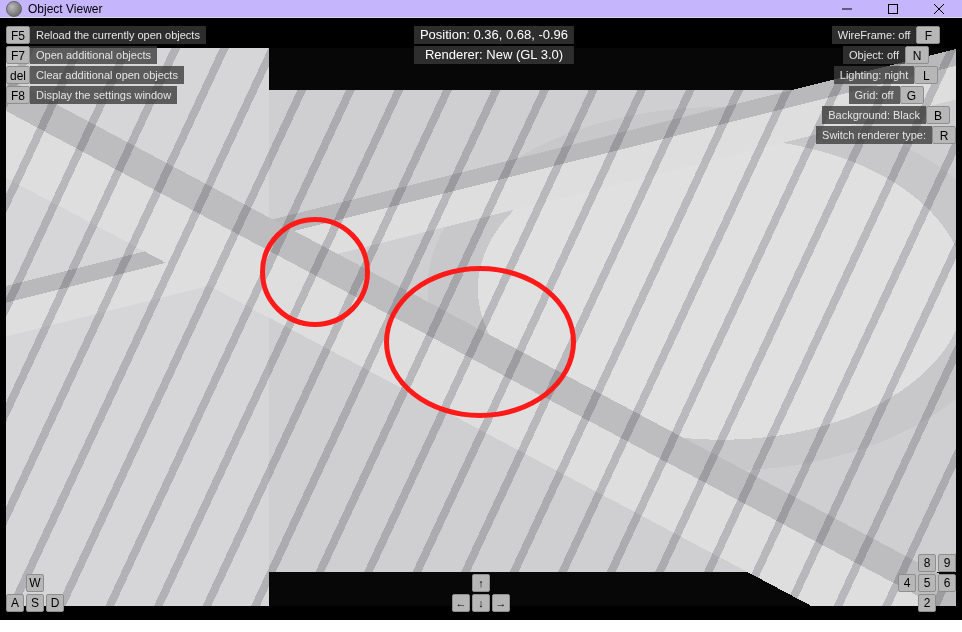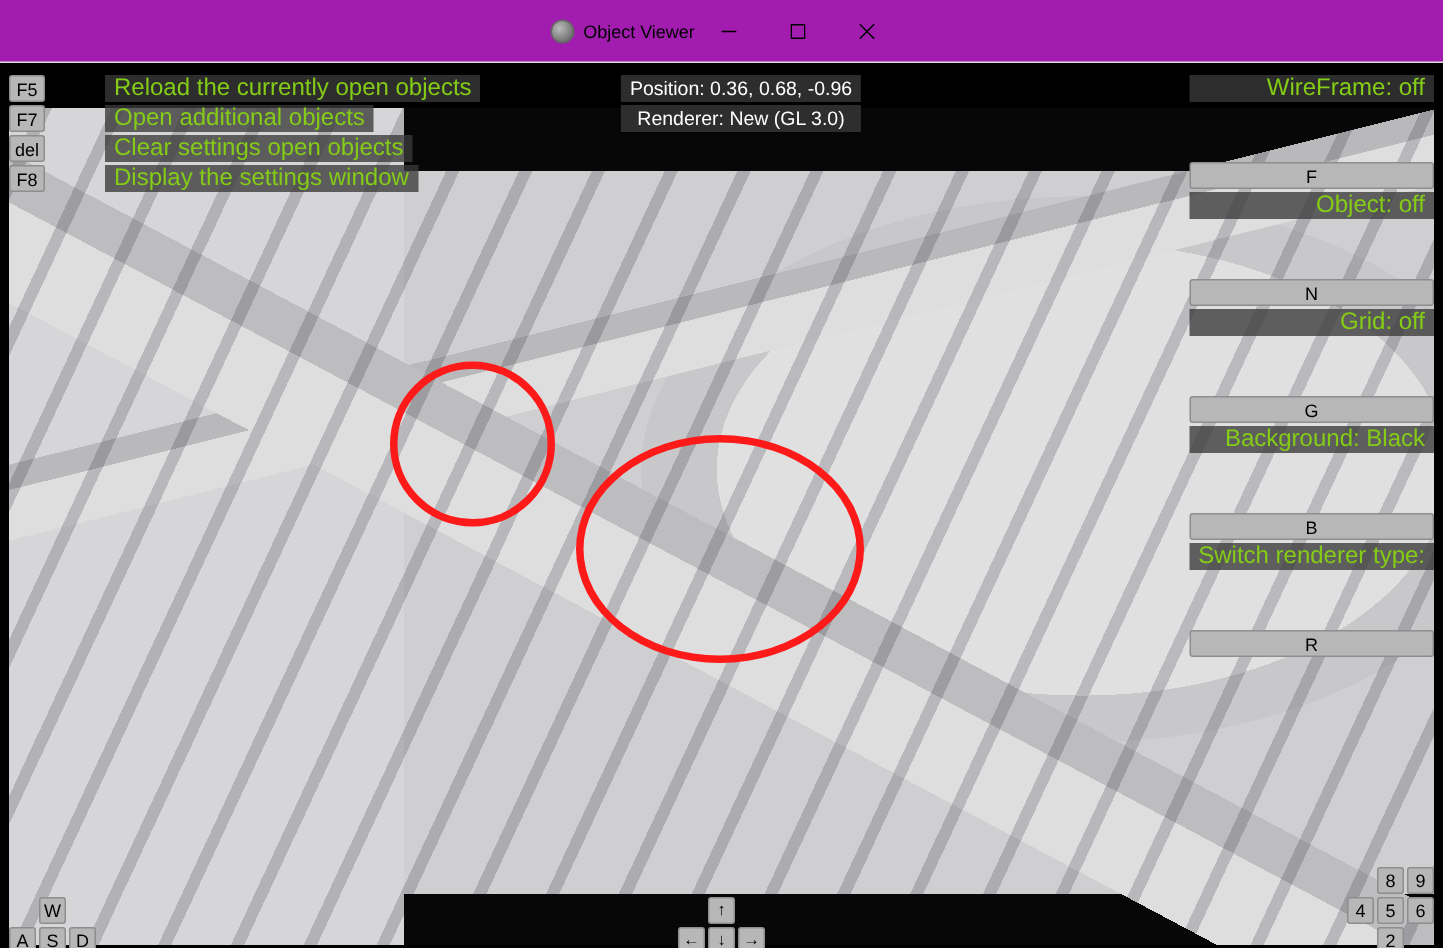--- a/index.html
+++ b/index.html
@@ -1,21 +1,21 @@
 <!DOCTYPE html>
 <html><head>
 <meta charset="utf-8">
 <style>
   * { margin: 0; padding: 0; box-sizing: border-box; font-family: "Segoe UI", Tahoma, sans-serif; }
   html, body { width: 962px; height: 632px; overflow: hidden; background: #fff; }
 
   
   .titlebar {
-    display: flex; align-items: center; justify-content: center;
-    height: 42px; background: #a21caf; border-bottom: 1px solid #ddd;
+    display: flex; align-items: center; justify-content: space-between;
+    height: 18px; background: #c4b5fd; border-bottom: 1px solid #ddd;
     padding-left: 6px;
   }
   .titlebar-left { display: flex; align-items: center; gap: 6px; }
   .titlebar-icon {
     width: 16px; height: 16px; border-radius: 50%;
     background: radial-gradient(circle at 35% 35%, #bbb, #555);
     border: 1px solid #666;
   }
   .titlebar-title { font-size: 12px; color: #000; }
   .titlebar-btns { display: flex; }
@@ -59,36 +59,36 @@
   .mask-top { position:absolute; left:0; right:0; top:0; height:30px; background:#000; }
   .mask-bot { position:absolute; left:0; right:0; bottom:0; height:14px; background:#000; }
   .mask-left { position:absolute; left:0; top:0; bottom:0; width:6px; background:#000; }
   .mask-right { position:absolute; right:0; top:0; bottom:0; width:6px; background:#000; }
 
   
   .anno { position: absolute; border: 5px solid #ff1a1a; border-radius: 50%; background: transparent; }
 
   
   .overlay-left { position: absolute; left: 6px; top: 8px; display: flex; flex-direction: column; gap: 2px; }
-  .overlay-row { display: flex; align-items: stretch; gap: 40px; }
+  .overlay-row { display: flex; align-items: stretch; }
   .keycap {
     min-width: 24px; padding: 0 3px; height: 18px; line-height: 18px;
     background: #b7b7b7; color: #000; font-size: 12px;
     text-align: center; border: 1px solid #8e8e8e; border-radius: 2px;
   }
   .desc {
-    height: 18px; line-height: 18px; padding: 0 6px; font-size: 16px;
-    background: rgba(58,58,58,0.78); color: #84cc16;
+    height: 18px; line-height: 18px; padding: 0 6px; font-size: 11px;
+    background: rgba(58,58,58,0.78); color: #e5e5e5;
   }
 
   .overlay-center { position: absolute; top: 8px; left: 50%; transform: translateX(-50%); text-align: center; padding-left: 26px; }
   .center-line { font-size: 13px; color: #fff; background: rgba(58,58,58,0.78); padding: 0 6px; line-height: 18px; margin-bottom: 2px; }
 
   .overlay-right { position: absolute; right: 6px; top: 8px; display: flex; flex-direction: column; gap: 2px; }
-  .overlay-right .overlay-row { justify-content: center; flex-direction: column; }
+  .overlay-right .overlay-row { justify-content: center; }
   .overlay-right .desc { text-align: right; }
 
   
   .keys-bl { position: absolute; left: 6px; bottom: 8px; }
   .keys-bl .row, .keys-bc .row, .keys-br .row { display: flex; gap: 2px; justify-content: center; }
   .keys-bc { position: absolute; left: 50%; transform: translateX(-50%); bottom: 8px; }
   .keys-br { position: absolute; right: 6px; bottom: 8px; }
   .keybox {
     width: 18px; height: 18px; background: #b7b7b7; color: #000;
     display: flex; align-items: center; justify-content: center;
@@ -140,41 +140,45 @@
       <div class="overlay-row">
         <div class="keycap">F5</div>
         <div class="desc">Reload the currently open objects</div>
       </div>
       <div class="overlay-row">
         <div class="keycap">F7</div>
         <div class="desc">Open additional objects</div>
       </div>
       <div class="overlay-row">
         <div class="keycap">del</div>
-        <div class="desc">Clear settings open objects</div>
+        <div class="desc">Clear additional open objects</div>
       </div>
       <div class="overlay-row">
         <div class="keycap">F8</div>
         <div class="desc">Display the settings window</div>
       </div>
     </div>
 
   <div class="overlay-center">
     <div class="center-line">Position: 0.36, 0.68, -0.96</div>
     <div class="center-line">Renderer: New (GL 3.0)</div>
   </div>
 
   <div class="overlay-right" id="hints-right">
       <div class="overlay-row">
         <div class="desc">WireFrame: off</div>
         <div class="keycap">F</div>
       </div>
       <div class="overlay-row">
         <div class="desc">Object: off</div>
         <div class="keycap">N</div>
+      </div>
+      <div class="overlay-row">
+        <div class="desc">Lighting: night</div>
+        <div class="keycap">L</div>
       </div>
       <div class="overlay-row">
         <div class="desc">Grid: off</div>
         <div class="keycap">G</div>
       </div>
       <div class="overlay-row">
         <div class="desc">Background: Black</div>
         <div class="keycap">B</div>
       </div>
       <div class="overlay-row">

